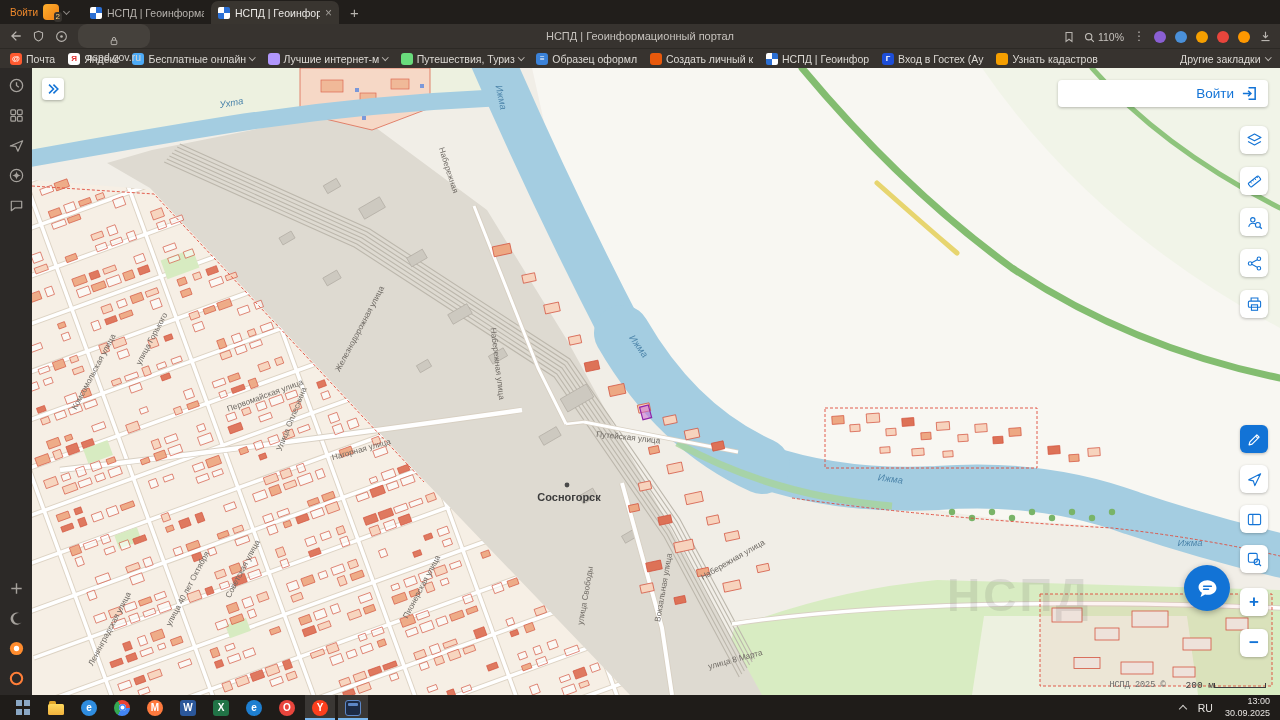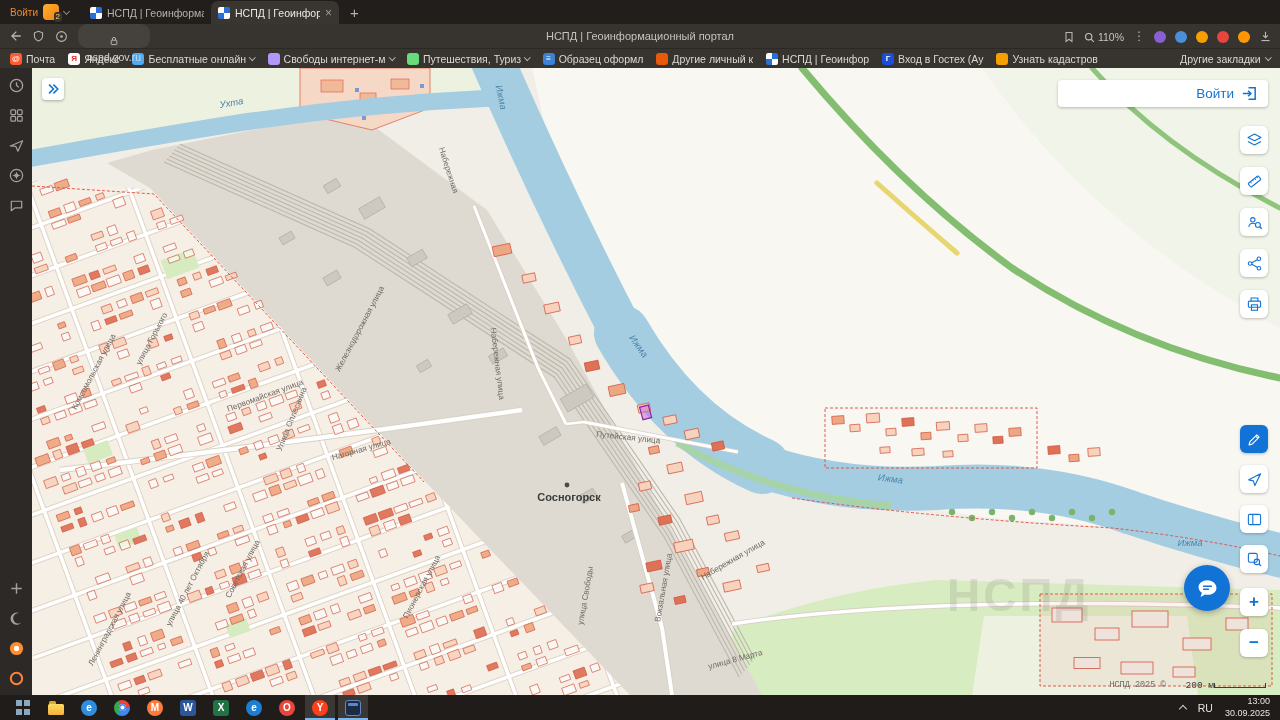--- a/index.html
+++ b/index.html
@@ -188,35 +188,35 @@
           <span class="bm-ico" style="background: rgb(255, 255, 255); color: rgb(224, 49, 49);">Я</span>
           <span>Яндекс</span>
         </div>
         <div class="bm">
           <span class="bm-ico" style="background: rgb(77, 171, 247);"></span>
           <span>Бесплатные онлайн</span>
           <span class="bm-chev"></span>
         </div>
         <div class="bm">
           <span class="bm-ico" style="background: rgb(177, 151, 252);"></span>
-          <span>Свободы интернет-м</span>
+          <span>Лучшие интернет-м</span>
           <span class="bm-chev"></span>
         </div>
         <div class="bm">
           <span class="bm-ico" style="background: rgb(105, 219, 124);"></span>
           <span>Путешествия, Туриз</span>
           <span class="bm-chev"></span>
         </div>
         <div class="bm">
           <span class="bm-ico" style="background: rgb(59, 130, 216); color: rgb(255, 255, 255);">≡</span>
           <span>Образец оформл</span>
         </div>
         <div class="bm">
           <span class="bm-ico" style="background: rgb(232, 89, 12);"></span>
-          <span>Другие личный к</span>
+          <span>Создать личный к</span>
         </div>
         <div class="bm">
           <span class="bm-ico checker"></span>
           <span>НСПД | Геоинфор</span>
         </div>
         <div class="bm">
           <span class="bm-ico" style="background: rgb(29, 78, 216); color: rgb(255, 255, 255);">Г</span>
           <span>Вход в Гостех (Ау</span>
         </div>
         <div class="bm">

